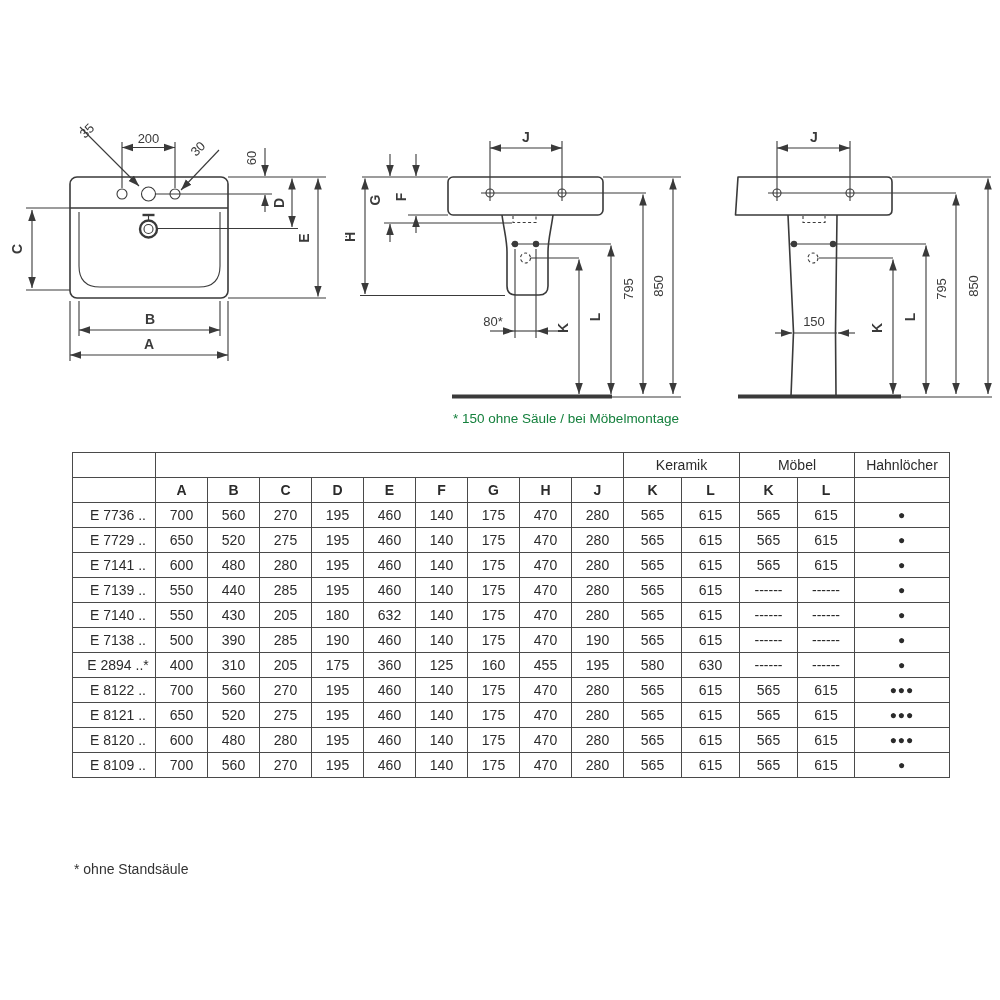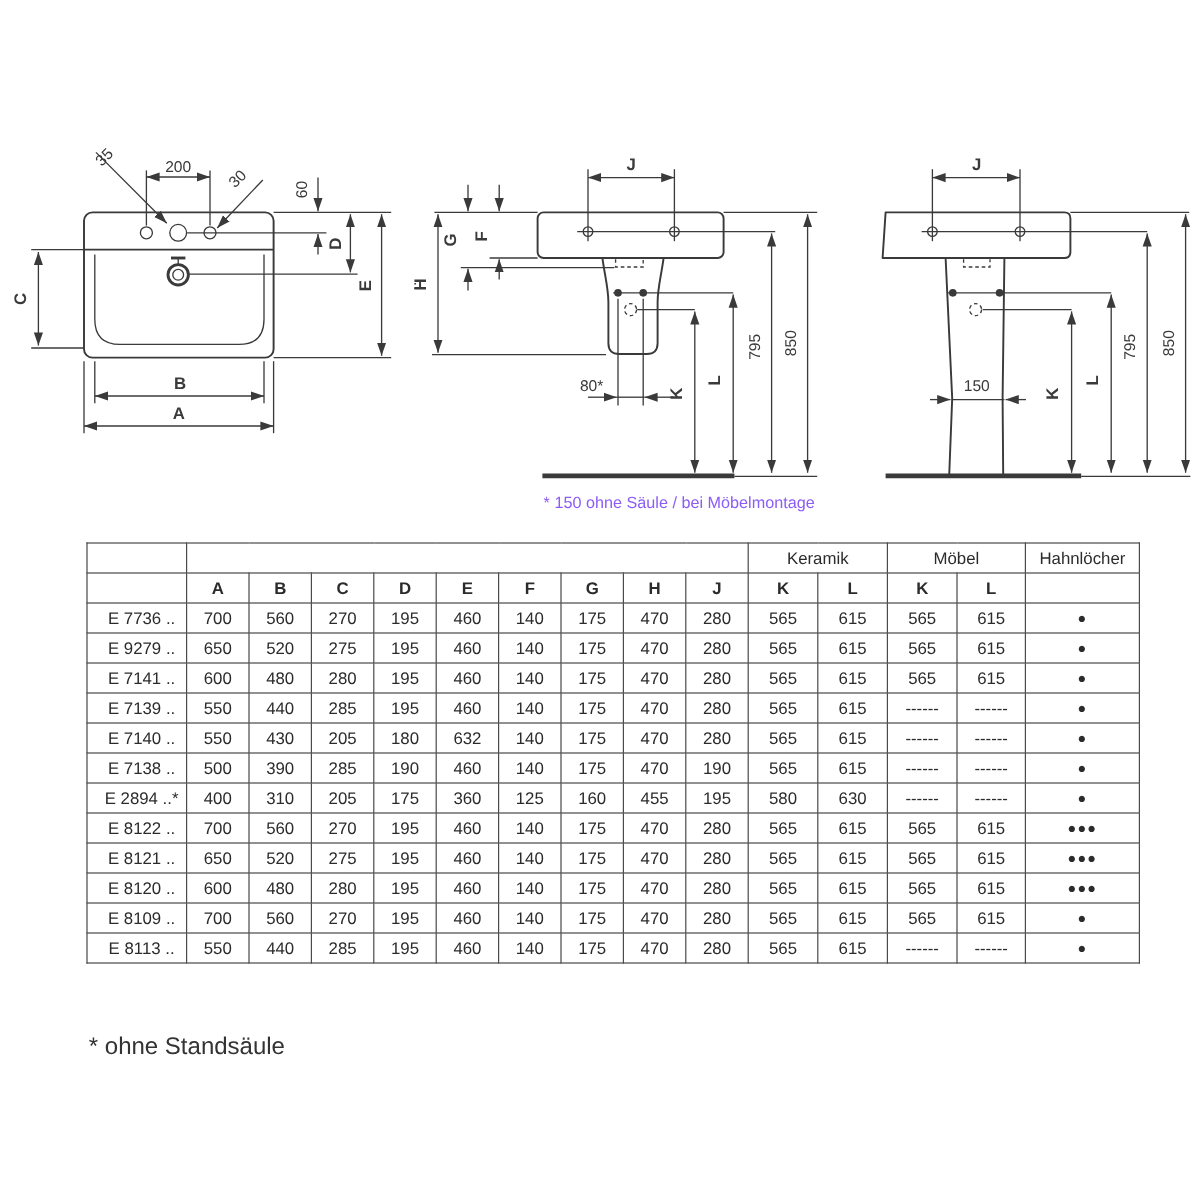--- a/index.html
+++ b/index.html
@@ -9,22 +9,22 @@
   svg text { font-family:"Liberation Sans", sans-serif; font-size:13px; fill:#3a3a3a; }
   svg text.b { font-size:14px; font-weight:bold; }
   .ol  { fill:none; stroke:#3a3a3a; stroke-width:1.6; stroke-linejoin:round; }
   .tl  { fill:none; stroke:#3a3a3a; stroke-width:1.1; }
   .dsh { fill:none; stroke:#3a3a3a; stroke-width:1.1; stroke-dasharray:3 2.4; }
   .fl  { fill:none; stroke:#3a3a3a; stroke-width:4; }
   .fill{ fill:#3a3a3a; stroke:none; }
   .d1 { marker-end:url(#arr); }
   .d2 { marker-start:url(#arr); marker-end:url(#arr); }
 
-  .note { position:absolute; left:453px; top:411px; font-size:13.5px; color:#8b5cf6; }
-  .footnote { position:absolute; left:74px; top:861px; font-size:20px; color:#333; }
+  .note { position:absolute; left:453px; top:411px; font-size:13.5px; color:#15803d; }
+  .footnote { position:absolute; left:74px; top:861px; font-size:14px; color:#333; }
 
   table.spec { position:absolute; left:72px; top:452px; border-collapse:collapse;
                table-layout:fixed; font-size:14px; color:#2b2b2b;border-radius:17px; }
   table.spec th, table.spec td { border:1px solid #4a4a4a; height:24px; line-height:24px;
                padding:0; text-align:center; font-weight:normal; white-space:nowrap; overflow:hidden; }
   table.spec th.col { font-weight:bold; }
   table.spec td.model { text-align:center; padding-left:8px; }
   table.spec td.holes { font-size:12px; letter-spacing:1px; }
 </style>
 </head>
@@ -266,21 +266,21 @@
           <td>175</td>
           <td>470</td>
           <td>280</td>
           <td>565</td>
           <td>615</td>
           <td>565</td>
           <td>615</td>
           <td class="holes">●</td>
         </tr>
         <tr>
-          <td class="model">E 9279 ..</td>
+          <td class="model">E 7729 ..</td>
           <td>650</td>
           <td>520</td>
           <td>275</td>
           <td>195</td>
           <td>460</td>
           <td>140</td>
           <td>175</td>
           <td>470</td>
           <td>280</td>
           <td>565</td>
@@ -435,35 +435,18 @@
           <td>140</td>
           <td>175</td>
           <td>470</td>
           <td>280</td>
           <td>565</td>
           <td>615</td>
           <td>565</td>
           <td>615</td>
           <td class="holes">●</td>
         </tr>
-        <tr>
-          <td class="model">E 8113 ..</td>
-          <td>550</td>
-          <td>440</td>
-          <td>285</td>
-          <td>195</td>
-          <td>460</td>
-          <td>140</td>
-          <td>175</td>
-          <td>470</td>
-          <td>280</td>
-          <td>565</td>
-          <td>615</td>
-          <td>------</td>
-          <td>------</td>
-          <td class="holes">●</td>
-        </tr>
       </tbody>
   </table>
 
   <div class="footnote">* ohne Standsäule</div>
 
 </div>
 
 </body></html>

